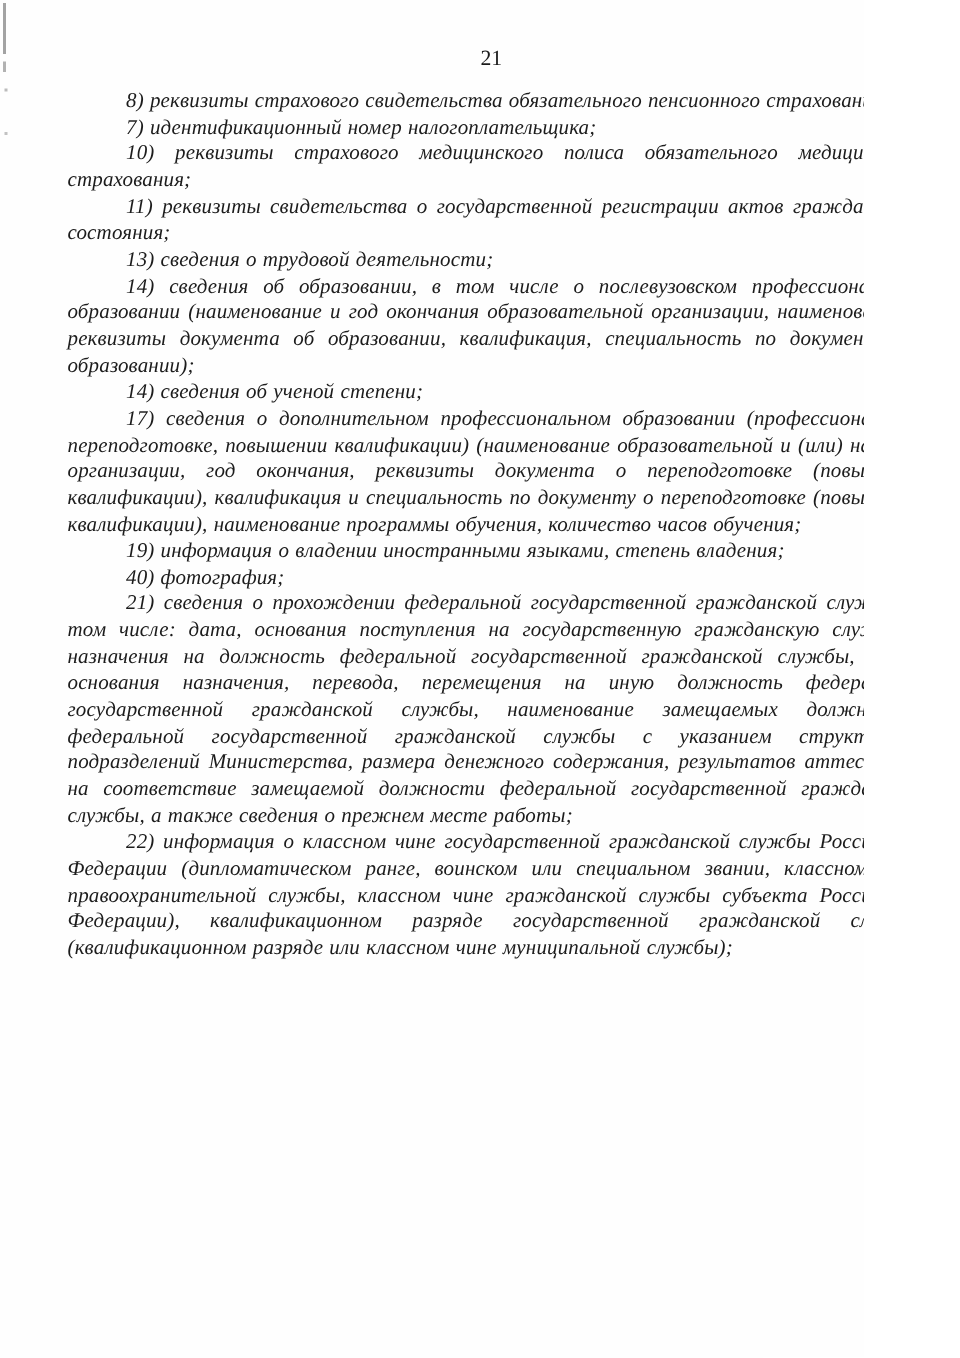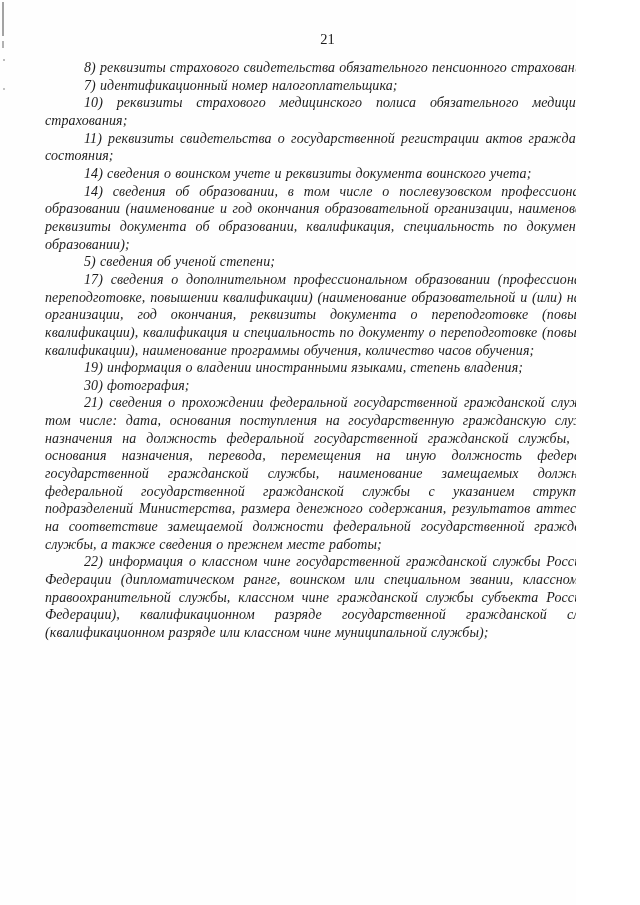--- a/index.html
+++ b/index.html
@@ -103,23 +103,23 @@
   <div class="artifact-left-dot2"></div>
   <div class="artifact-right-dashes"></div>
 
   <div class="page-number">21</div>
 
   <div class="content">
     <p>8) реквизиты страхового свидетельства обязательного пенсионного страхования;</p>
     <p>7) идентификационный номер налогоплательщика;</p>
     <p>10) реквизиты страхового медицинского полиса обязательного медицинского страхования;</p>
     <p>11) реквизиты свидетельства о государственной регистрации актов гражданского состояния;</p>
-    <p>14) сведения о воинском учете и реквизиты документа воинского учета;</p>
+    <p>13) сведения о трудовой деятельности;</p>
     <p>14) сведения об образовании, в том числе о послевузовском профессиональном образовании (наименование и год окончания образовательной организации, наименование и реквизиты документа об образовании, квалификация, специальность по документу об образовании);</p>
-    <p>5) сведения об ученой степени;</p>
+    <p>14) сведения об ученой степени;</p>
     <p>17) сведения о дополнительном профессиональном образовании (профессиональной переподготовке, повышении квалификации) (наименование образовательной и (или) научной организации, год окончания, реквизиты документа о переподготовке (повышении квалификации), квалификация и специальность по документу о переподготовке (повышении квалификации), наименование программы обучения, количество часов обучения;</p>
     <p>19) информация о владении иностранными языками, степень владения;</p>
-    <p>30) фотография;</p>
+    <p>40) фотография;</p>
     <p>21) сведения о прохождении федеральной государственной гражданской службы, в том числе: дата, основания поступления на государственную гражданскую службу и назначения на должность федеральной государственной гражданской службы, дата, основания назначения, перевода, перемещения на иную должность федеральной государственной гражданской службы, наименование замещаемых должностей федеральной государственной гражданской службы с указанием структурных подразделений Министерства, размера денежного содержания, результатов аттестации на соответствие замещаемой должности федеральной государственной гражданской службы, а также сведения о прежнем месте работы;</p>
     <p>22) информация о классном чине государственной гражданской службы Российской Федерации (дипломатическом ранге, воинском или специальном звании, классном чине правоохранительной службы, классном чине гражданской службы субъекта Российской Федерации), квалификационном разряде государственной гражданской службы (квалификационном разряде или классном чине муниципальной службы);</p>
   </div>
 
 </div>
 
 </body></html>

